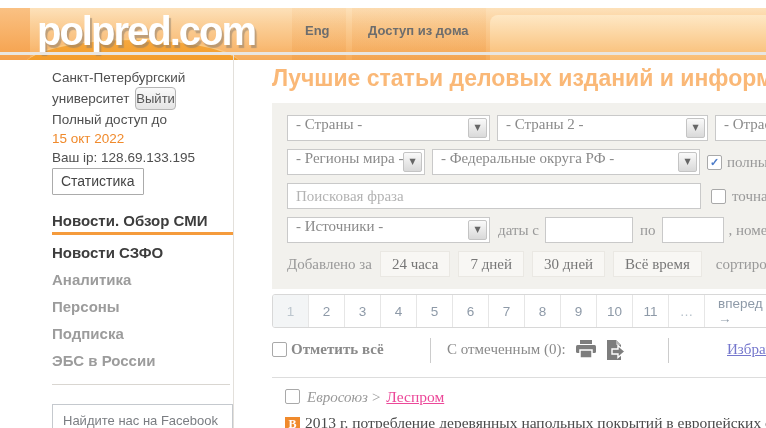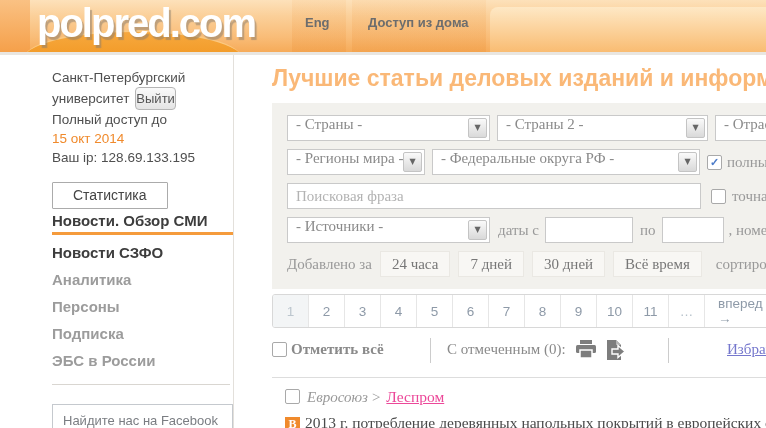--- a/index.html
+++ b/index.html
@@ -1,20 +1,20 @@
 <!DOCTYPE html>
 <html><head>
 <meta charset="utf-8">
 <style>
   html,body{margin:0;padding:0;background:#d8d8d8;}
   .screen{position:relative;width:766px;height:428px;overflow:hidden;background:#fff;
           font-family:"Liberation Sans",sans-serif;}
 
   
-  .hdr{position:absolute;left:0;top:0;width:766px;height:52px;overflow:hidden;
+  .hdr{position:absolute;left:0;top:8px;width:766px;height:52px;overflow:hidden;
        background:linear-gradient(180deg,#fde1ba 0%,#fbd09a 30%,#f9bc77 72%,#f6ab59 100%);}
   .hdr-left-strip{position:absolute;left:0;top:0;width:30px;height:52px;
        background:linear-gradient(180deg,#fac183,#f5a04a);}
   .tab-band{position:absolute;top:0;height:52px;
        background:linear-gradient(180deg,rgba(240,150,55,.08),rgba(233,138,45,.22));}
   .tab-band.b1{left:292px;width:54px;}
   .tab-band.b2{left:352px;width:134px;}
   .hdr-right-panel{position:absolute;left:490px;top:7px;width:276px;height:45px;
        border-radius:8px 0 0 0;background:linear-gradient(180deg,#fee8c5,#f9bc72);}
   .sun{position:absolute;left:23px;top:30px;width:220px;height:58px;border-radius:50%;
@@ -26,21 +26,21 @@
   .hdr-tab.home{left:368px;}
   .top-strip{position:absolute;left:0;top:52px;width:766px;height:3px;background:#e9e6e1;}
 
   
   .vdivider{position:absolute;left:233px;top:55px;width:1px;height:373px;background:#e3e0db;}
   .aside{position:absolute;left:52px;top:68px;width:181px;}
   .acct{font-size:13.5px;color:#4f4f4f;line-height:19px;}
   .logout-btn{display:inline-block;margin-left:6px;padding:1px 0;font-size:13px;color:#555;
        background:linear-gradient(#fafafa,#e4e4e4);border:1px solid #b5b5b5;border-radius:4px;cursor:pointer;}
   .access-date{color:#f08a2c;}
-  .stats-btn{display:inline-block;margin-top:15px;padding:3px 20px;font-size:14px;color:#444;
+  .stats-btn{display:inline-block;margin-top:1px;padding:3px 8px;font-size:14px;color:#444;
        background:#fff;border:1px solid #ababab;border-radius:1px;cursor:pointer;}
   .menu{position:absolute;left:0;top:142px;width:181px;}
   .menu-item{font-size:15px;font-weight:bold;color:#9c9c9c;line-height:27px;cursor:pointer;}
   .menu-item.dark{color:#3d3d3d;}
   .menu-item.active{color:#3d3d3d;line-height:22px;border-bottom:3px solid #f59b3c;margin-bottom:4px;}
   .side-divider{position:absolute;left:0;top:316px;width:178px;height:1px;background:#d9d6d1;}
   .fb-box{position:absolute;left:0;top:336px;width:159px;border:1px solid #c5c9ce;background:#fff;
        padding:8px 10px;font-size:13px;color:#7a7d82;cursor:pointer;}
 
   
@@ -122,21 +122,21 @@
 
   <div class="vdivider"></div>
 
   <div class="aside">
     <div class="acct">
       <div>Санкт-Петербургский</div>
       <div>
         <span>университет</span><span class="logout-btn">Выйти</span>
       </div>
       <div>Полный доступ до</div>
-      <div class="access-date">15 окт 2014</div>
+      <div class="access-date">15 окт 2022</div>
       <div>Ваш ip: 128.69.133.195</div>
       <span class="stats-btn">Статистика</span>
     </div>
 
     <div class="menu">
       <div class="menu-item active">Новости. Обзор СМИ</div>
       <div class="menu-item dark">Новости СЗФО</div>
       <div class="menu-item">Аналитика</div>
       <div class="menu-item">Персоны</div>
       <div class="menu-item">Подписка</div>

